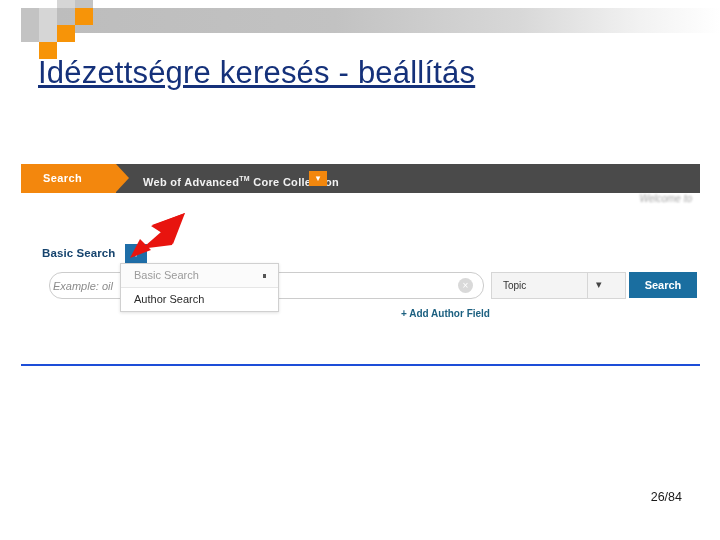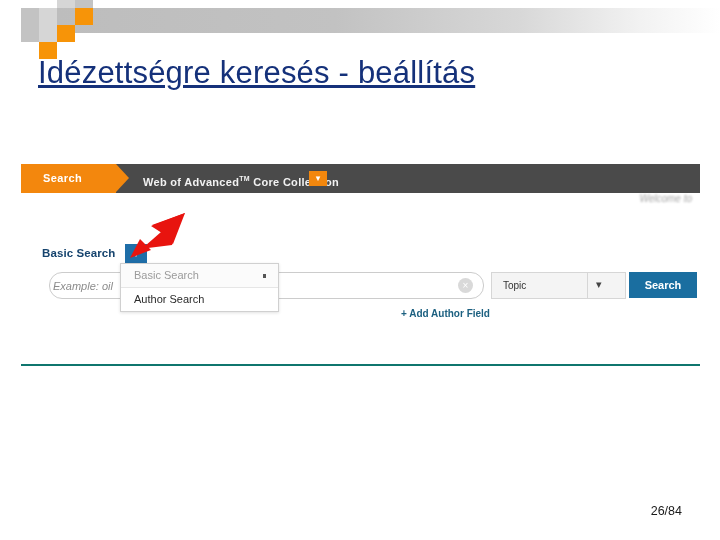--- a/index.html
+++ b/index.html
@@ -43,21 +43,21 @@
     white-space: nowrap;
     text-decoration: underline;
   }
 
   
   #wos-panel {
     position: absolute;
     left: 21px; top: 164px;
     width: 679px; height: 200px;
     background: #ffffff;
-    border-bottom: 2px solid #0f766e;
+    border-bottom: 2px solid #1d4ed8;
     filter: blur(0.35px);
   }
 
   
   #wos-topbar {
     position: absolute;
     left: 0; top: 0;
     width: 679px; height: 29px;
     background: #4a4a4a;
   }
@@ -252,21 +252,21 @@
   #red-arrow {
     position: absolute;
     left: 128px; top: 212px;
     width: 58px; height: 48px;
     z-index: 20;
   }
 
   
   #page-number {
     position: absolute;
-    right: 38px; bottom: 22px;
+    right: 38px; bottom: 36px;
     font-size: 12.5px;
     color: #1a1a1a;
   }
 </style>
 </head>
 <body>
 
 <div id="deco-bar">
   <div class="gray-strip"></div>
 

